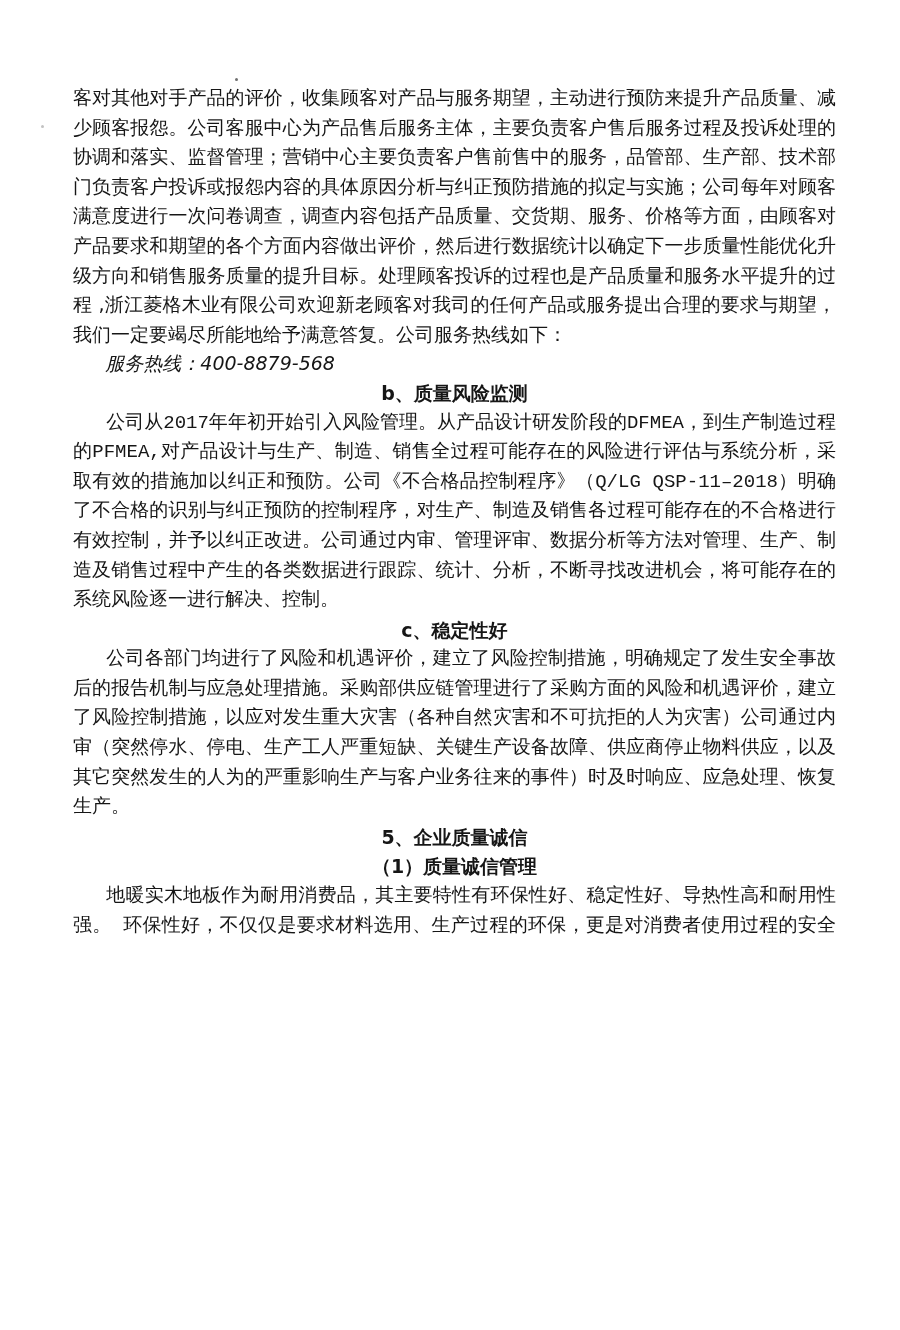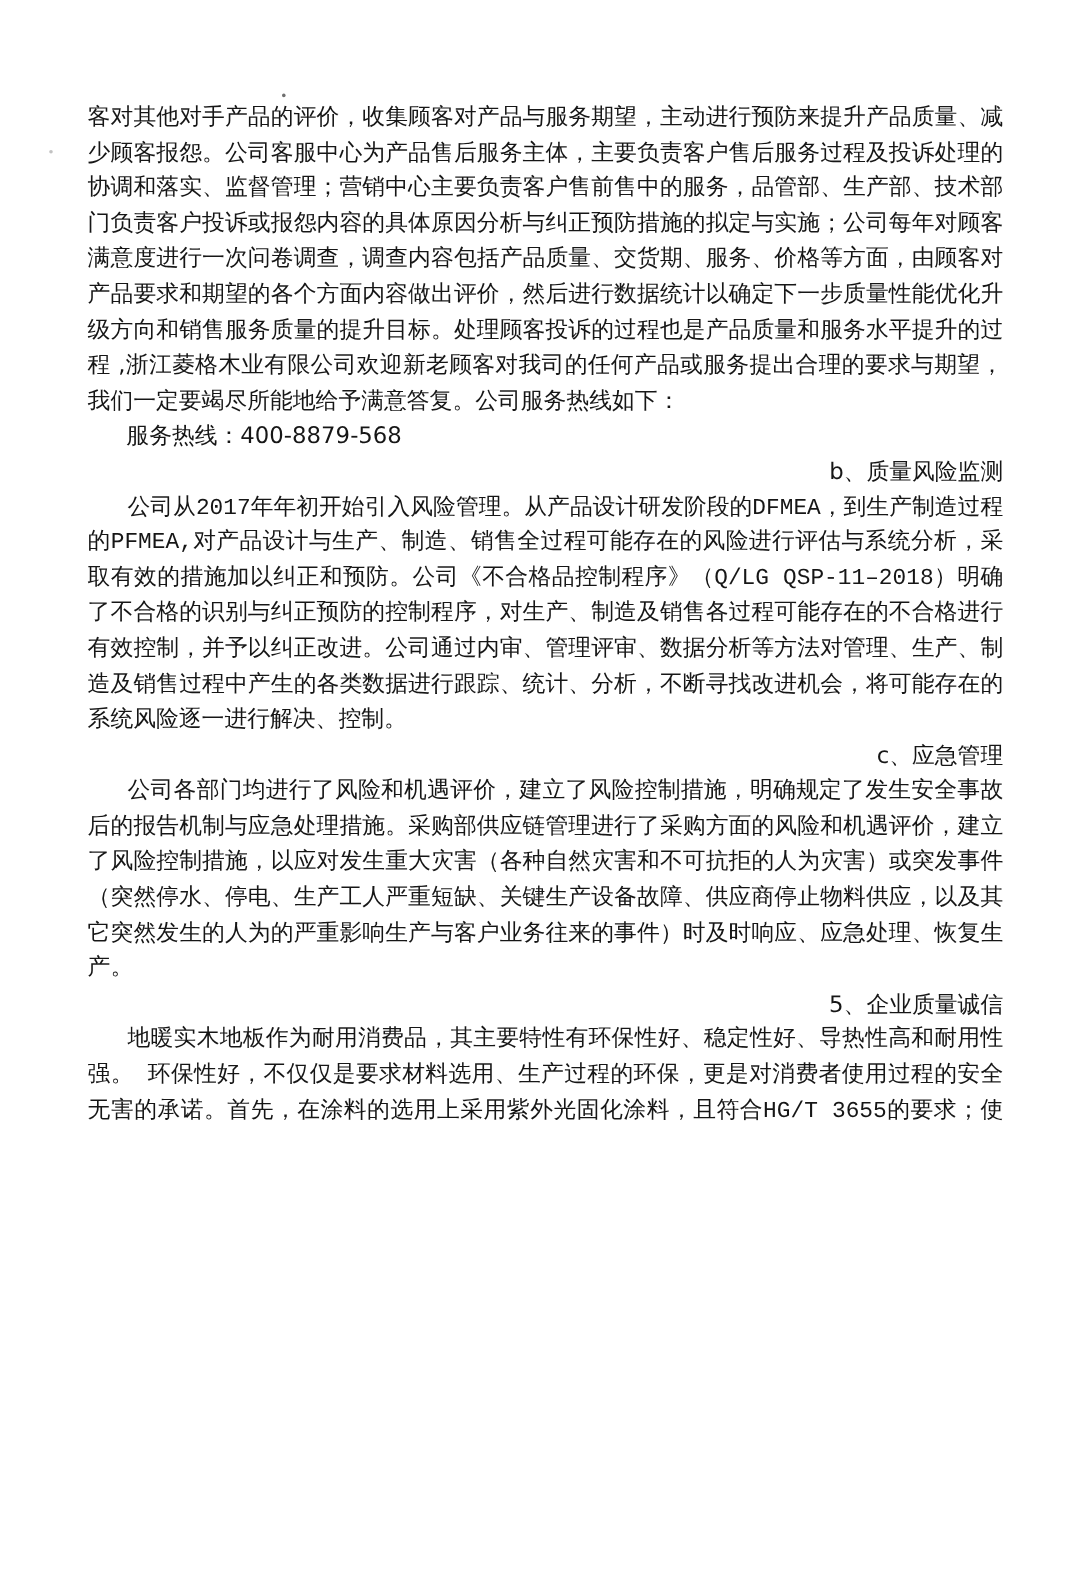--- a/index.html
+++ b/index.html
@@ -27,22 +27,22 @@
     text-justify: inter-character;
     letter-spacing: 0px;
   }
   .content p, .content h3 {
     margin: 0;
     padding: 0;
     font-size: 19px;
     line-height: 29.6px;
   }
   .para-indent { text-indent: 1.75em; font-family: Liberation Mono, monospace; }
-  .hotline-line { text-indent: 1.7em; }
-  .heading { font-weight: normal; text-align: right; }
+  .hotline-line { text-indent: 1.7em; font-style: italic; }
+  .heading { font-weight: bold; text-align: center; }
   .heading-letter { padding-left: 33px; }
   .heading-num { padding-left: 14px; }
   .heading-sub { padding-left: 8px; }
   .page-number {
     position: absolute;
     left: 0;
     top: 1096px;
     width: 900px;
     text-align: center;
     font-size: 14px;
@@ -65,26 +65,27 @@
 
   <div class="content">
     <p>客对其他对手产品的评价，收集顾客对产品与服务期望，主动进行预防来提升产品质量、减少顾客报怨。公司客服中心为产品售后服务主体，主要负责客户售后服务过程及投诉处理的协调和落实、监督管理；营销中心主要负责客户售前售中的服务，品管部、生产部、技术部门负责客户投诉或报怨内容的具体原因分析与纠正预防措施的拟定与实施；公司每年对顾客满意度进行一次问卷调查，调查内容包括产品质量、交货期、服务、价格等方面，由顾客对产品要求和期望的各个方面内容做出评价，然后进行数据统计以确定下一步质量性能优化升级方向和销售服务质量的提升目标。处理顾客投诉的过程也是产品质量和服务水平提升的过程 ,浙江菱格木业有限公司欢迎新老顾客对我司的任何产品或服务提出合理的要求与期望，我们一定要竭尽所能地给予满意答复。公司服务热线如下：</p>
 
     <p class="hotline-line">服务热线：400-8879-568</p>
 
     <h3 class="heading heading-letter">b、质量风险监测</h3>
 
     <p class="para-indent">公司从2017年年初开始引入风险管理。从产品设计研发阶段的DFMEA，到生产制造过程的PFMEA,对产品设计与生产、制造、销售全过程可能存在的风险进行评估与系统分析，采取有效的措施加以纠正和预防。公司《不合格品控制程序》（Q/LG QSP-11–2018）明确了不合格的识别与纠正预防的控制程序，对生产、制造及销售各过程可能存在的不合格进行有效控制，并予以纠正改进。公司通过内审、管理评审、数据分析等方法对管理、生产、制造及销售过程中产生的各类数据进行跟踪、统计、分析，不断寻找改进机会，将可能存在的系统风险逐一进行解决、控制。</p>
 
-    <h3 class="heading heading-letter">c、应急管理</h3>
+    <h3 class="heading heading-letter">c、稳定性好</h3>
 
-    <p class="para-indent">公司各部门均进行了风险和机遇评价，建立了风险控制措施，明确规定了发生安全事故后的报告机制与应急处理措施。采购部供应链管理进行了采购方面的风险和机遇评价，建立了风险控制措施，以应对发生重大灾害（各种自然灾害和不可抗拒的人为灾害）或突发事件（突然停水、停电、生产工人严重短缺、关键生产设备故障、供应商停止物料供应，以及其它突然发生的人为的严重影响生产与客户业务往来的事件）时及时响应、应急处理、恢复生产。</p>
+    <p class="para-indent">公司各部门均进行了风险和机遇评价，建立了风险控制措施，明确规定了发生安全事故后的报告机制与应急处理措施。采购部供应链管理进行了采购方面的风险和机遇评价，建立了风险控制措施，以应对发生重大灾害（各种自然灾害和不可抗拒的人为灾害）公司通过内审（突然停水、停电、生产工人严重短缺、关键生产设备故障、供应商停止物料供应，以及其它突然发生的人为的严重影响生产与客户业务往来的事件）时及时响应、应急处理、恢复生产。</p>
 
     <h3 class="heading heading-num">5、企业质量诚信</h3>
 
+    <h3 class="heading heading-sub">（1）质量诚信管理</h3>
 
     <p class="para-indent">地暖实木地板作为耐用消费品，其主要特性有环保性好、稳定性好、导热性高和耐用性强。 环保性好，不仅仅是要求材料选用、生产过程的环保，更是对消费者使用过程的安全无害的承诺。首先，在涂料的选用上采用紫外光固化涂料，且符合HG/T 3655的要求；使用的原材料来源的合法。天格从成立之初，就将“三不”意识（ “不接收不良品、不生产不良品、不流出不良品” ）植根于管理层及基层员工的潜意识中。只有脚踏实地做事，生产出高质量、放心的产品，天格才能永立不败之地。“顾客就是上帝”、消费者永远是正确的。在天格，客人与消费者被奉为上宾。我司也经常派资深品质人员去客户市场调研，了解问题和客户需求。只有良好的合作氛围，才能形成如此强大的向心力。也只有天格向客户宣示了自己诚信第一、质量第一的决心，才能得到客人信任与支持。</p>
 
     <h3 class="heading heading-sub">（8）质量文化建设</h3>
   </div>
 
   <div class="page-number">7</div>
 </div>
 
 </body></html>

